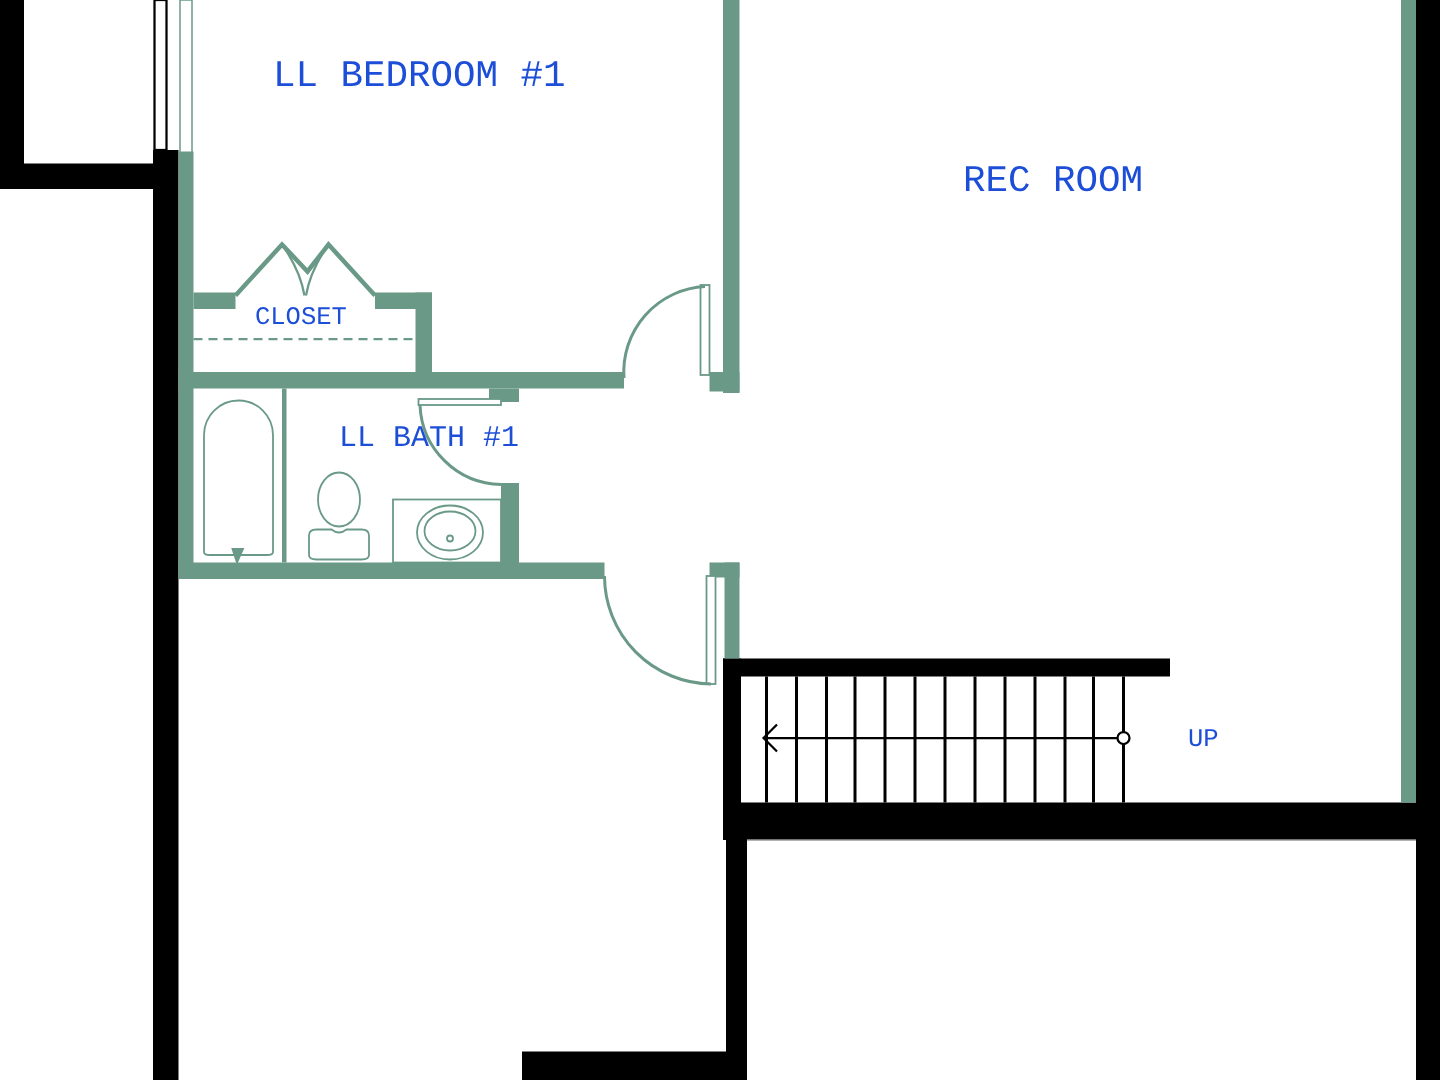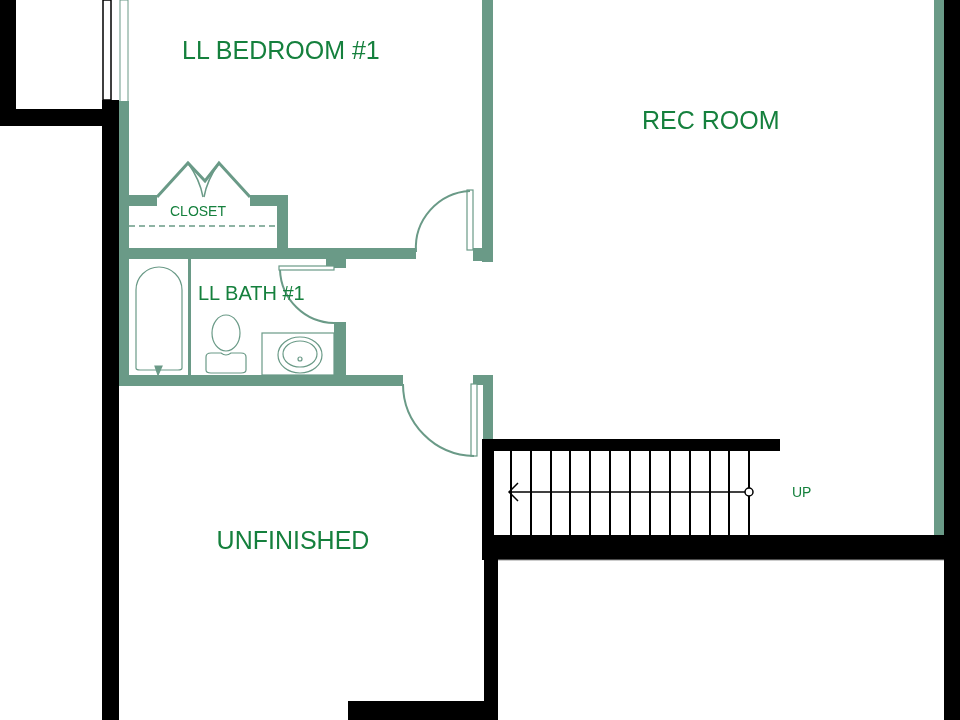--- a/index.html
+++ b/index.html
@@ -1,21 +1,21 @@
 <!DOCTYPE html>
 <html><head>
 <meta charset="utf-8">
 <style>
   html, body { margin:0; padding:0; background:#ffffff; }
   body { width:960px; height:720px; overflow:hidden; position:relative; font-family:"Liberation Sans", sans-serif; }
   #plan { position:absolute; left:0; top:0; }
-  .label { position:absolute; color:#15803d; font-family:Liberation Sans, sans-serif; white-space:nowrap; line-height:1; }
+  .label { position:absolute; color:#1d4ed8; font-family:Liberation Mono, monospace; white-space:nowrap; line-height:1; }
   .room-lg { font-size:25px; }
-  .room-md { font-size:20px; }
-  .room-sm { font-size:14px; }
+  .room-md { font-size:20px;margin-left:28px; }
+  .room-sm { font-size:17px; }
   .center { text-align:center; }
 </style>
 </head>
 <body>
 
 <svg id="plan" width="960" height="720" viewBox="0 0 960 720" xmlns="http://www.w3.org/2000/svg">
 
   <g fill="#000">
 
     <rect x="0" y="0" width="16" height="125"></rect>
@@ -124,15 +124,14 @@
   <circle cx="749" cy="492" r="4" fill="#fff" stroke="#000" stroke-width="1.5"></circle>
 
   <line x1="498" y1="560" x2="944" y2="560" stroke="#999" stroke-width="1"></line>
 </svg>
 
 <div class="label room-lg" style="left:182px; top:38px;">LL BEDROOM #1</div>
 <div class="label room-lg" style="left:642px; top:108px;">REC ROOM</div>
 <div class="label room-sm" style="left:170px; top:204px;">CLOSET</div>
 <div class="label room-md" style="left:198px; top:283px;">LL BATH #1</div>
 <div class="label room-lg center" style="left:198px; top:528px; width:190px;">
-  <div style="margin-bottom:8px;">UNFINISHED</div>
 </div>
 <div class="label room-sm" style="left:792px; top:485px;">UP</div>
 
 </body></html>

